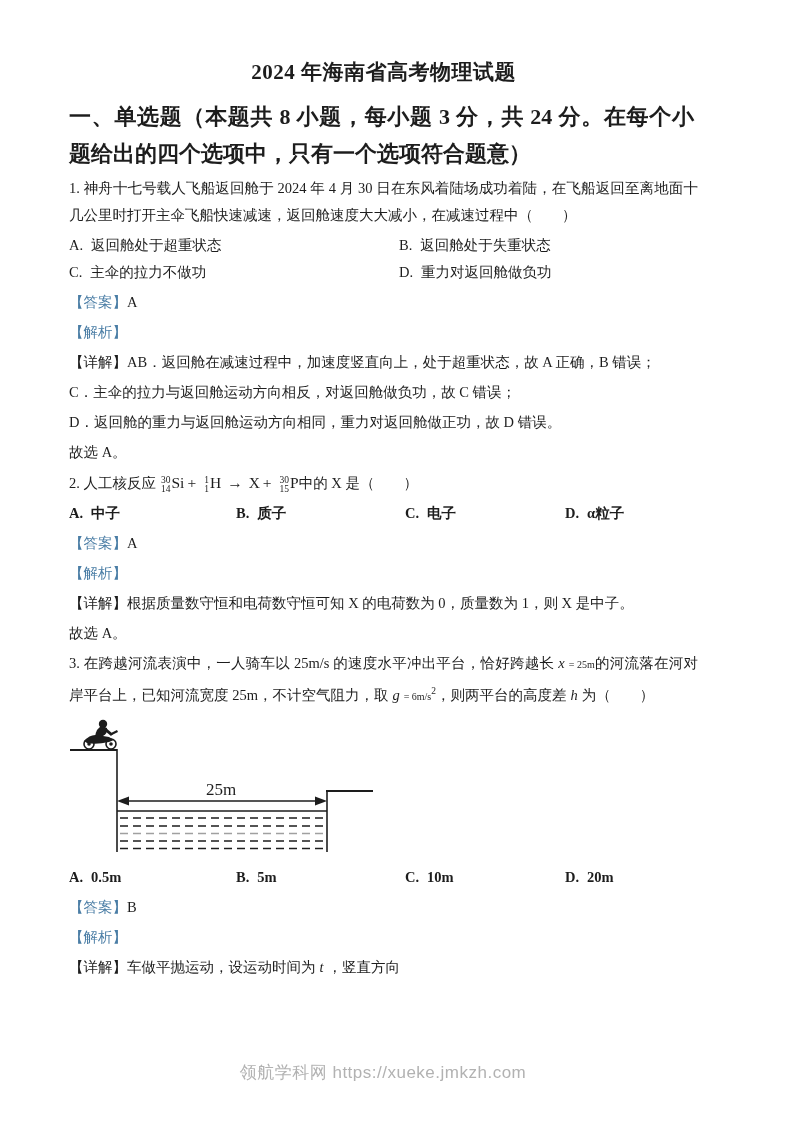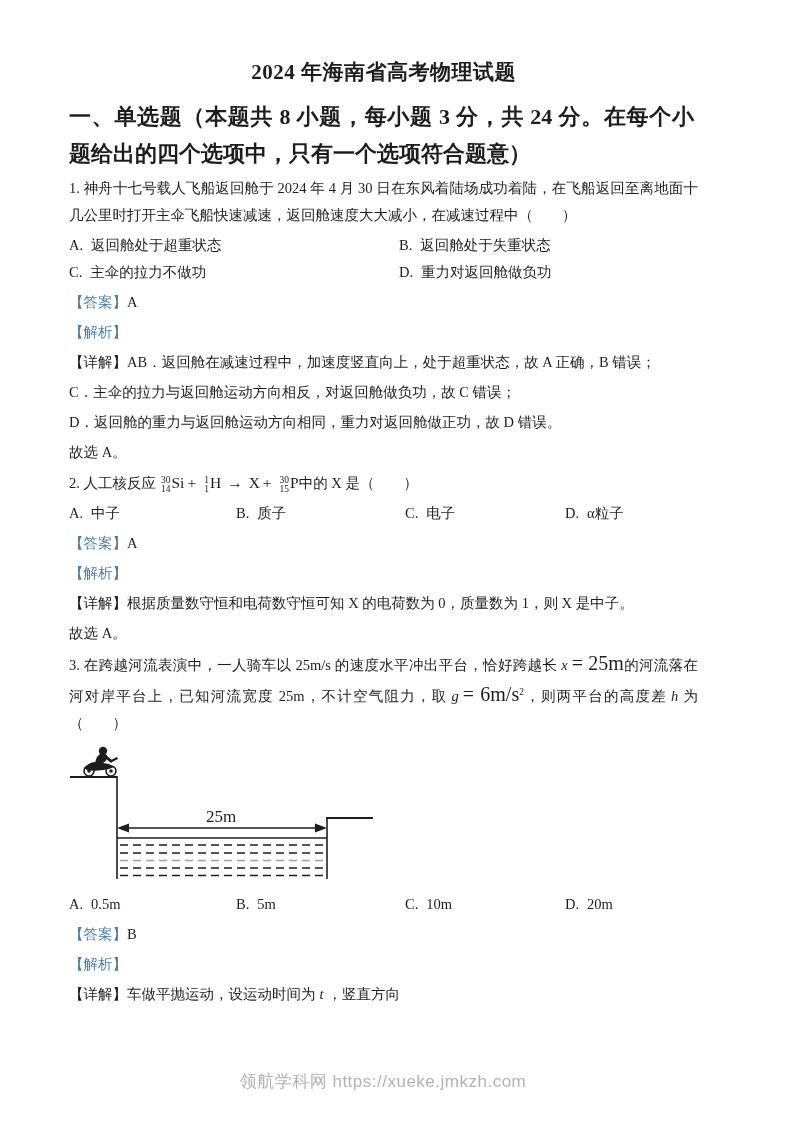--- a/index.html
+++ b/index.html
@@ -29,34 +29,34 @@
     font-family:Liberation Serif, serif;
   }
   .line{
     font-size:14.5px;
     line-height:27px;
     margin:3px 0;
     text-align:justify;
   }
   .opts{margin:3px 0;font-size:14.5px;line-height:27px;}
   .opts2{display:grid;grid-template-columns:330px 1fr;}
-  .opts4{display:grid;grid-template-columns:167px 169px 160px 1fr;}
+  .opts4{display:grid;grid-template-columns:167px 169px 160px 1fr;font-weight:bold;}
   .opt .lab{margin-right:8px;}
   .blue{color:#4a7da5;}
   .mvar{font-style:italic;margin:0 4px;}
-  .mtext{font-size:20px;}
+  .mtext{font-size:10px;}
   .msup{font-size:9.5px;}
   .formula{font-size:15.5px;white-space:nowrap;}
   .formula .op{margin:0 3px;}
   .formula .arr{margin:0 6px;}
   .nuclide{display:inline-block;vertical-align:-4px;text-align:right;line-height:1;margin:0 1px 0 5px;}
   .nuclide .num{display:block;font-size:9.5px;}
   .figure-wrap{margin:6px 0 4px 0;}
   .watermark{
-    position:absolute;left:0;right:0;bottom:29px;
+    position:absolute;left:0;right:0;bottom:38px;
     text-align:center;
     font-family:"Liberation Sans","DejaVu Sans",sans-serif;
     font-size:17px;
     color:#b2b2b2;
     letter-spacing:0.5px;
   }
 </style>
 </head>
 <body>
 

